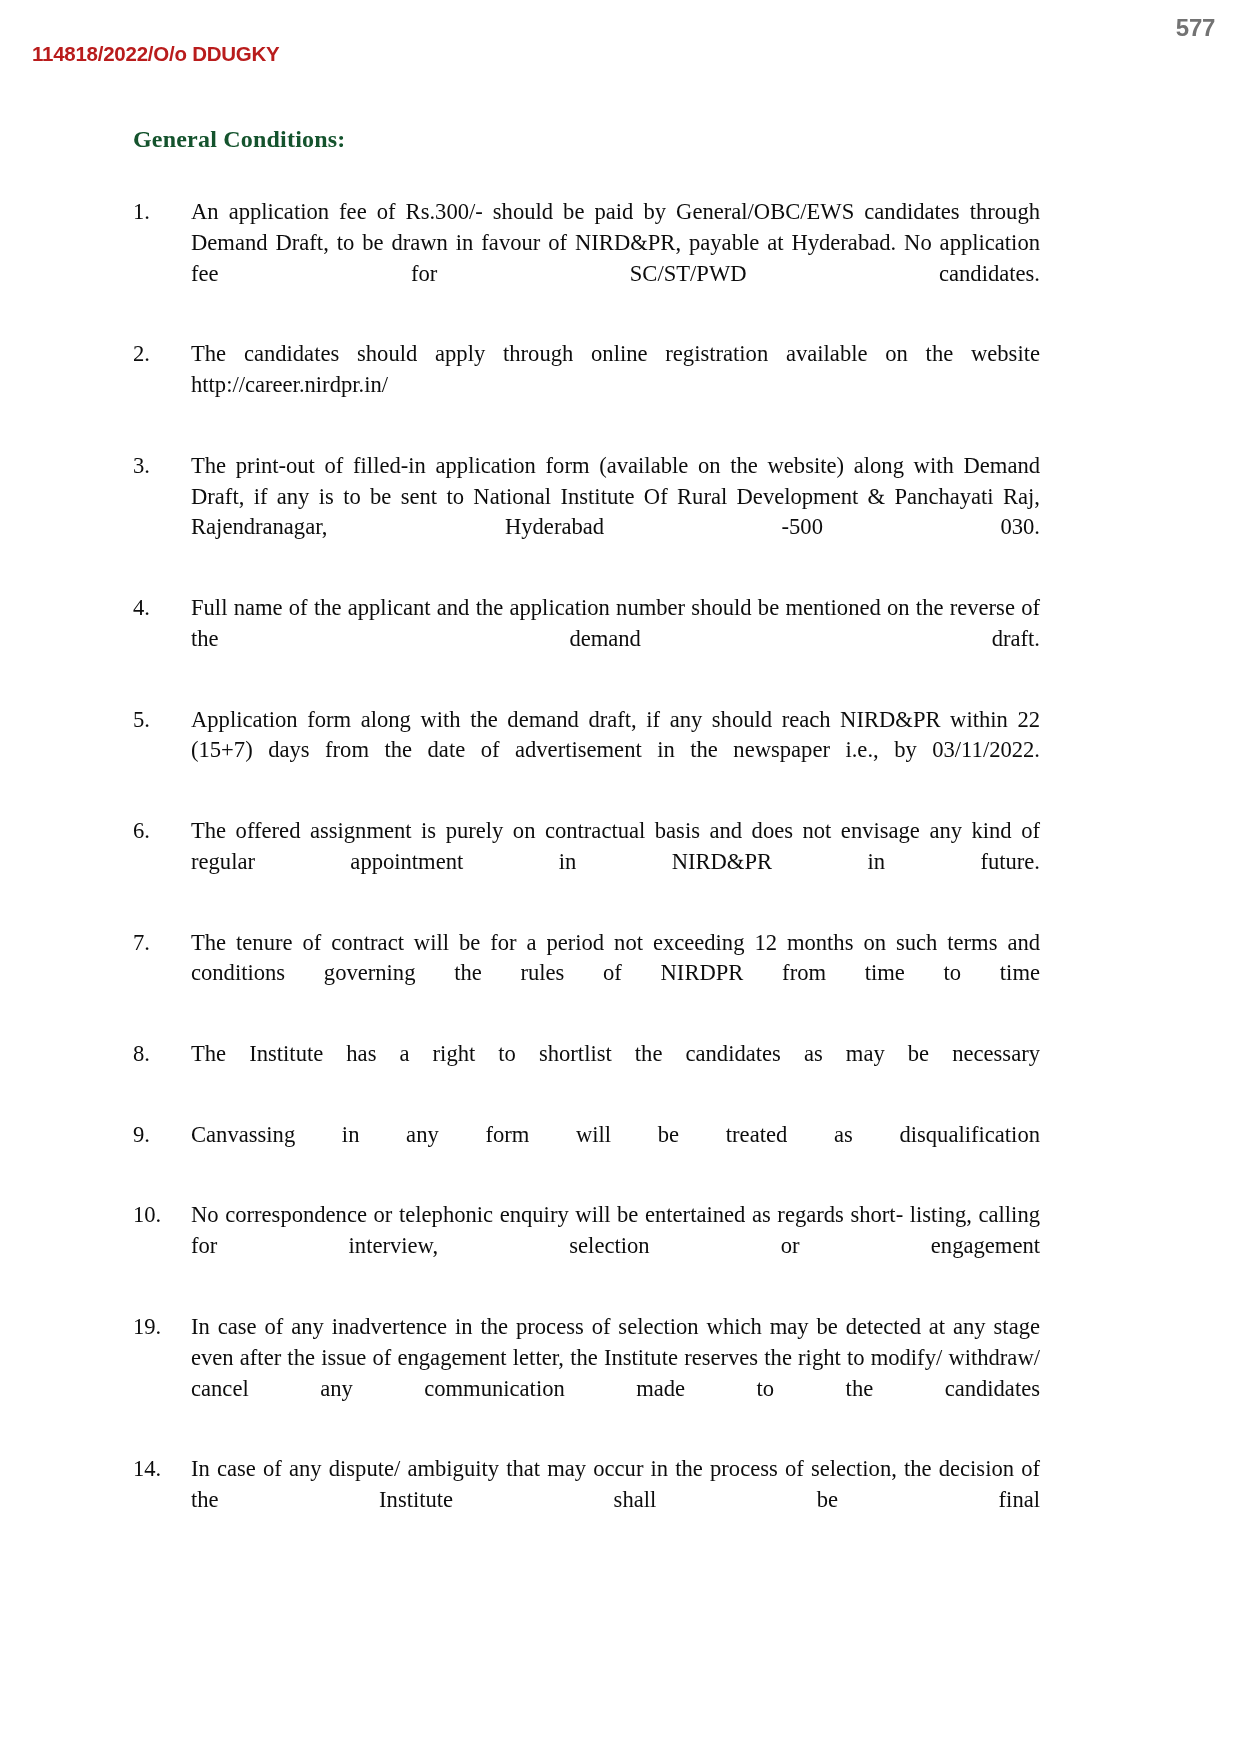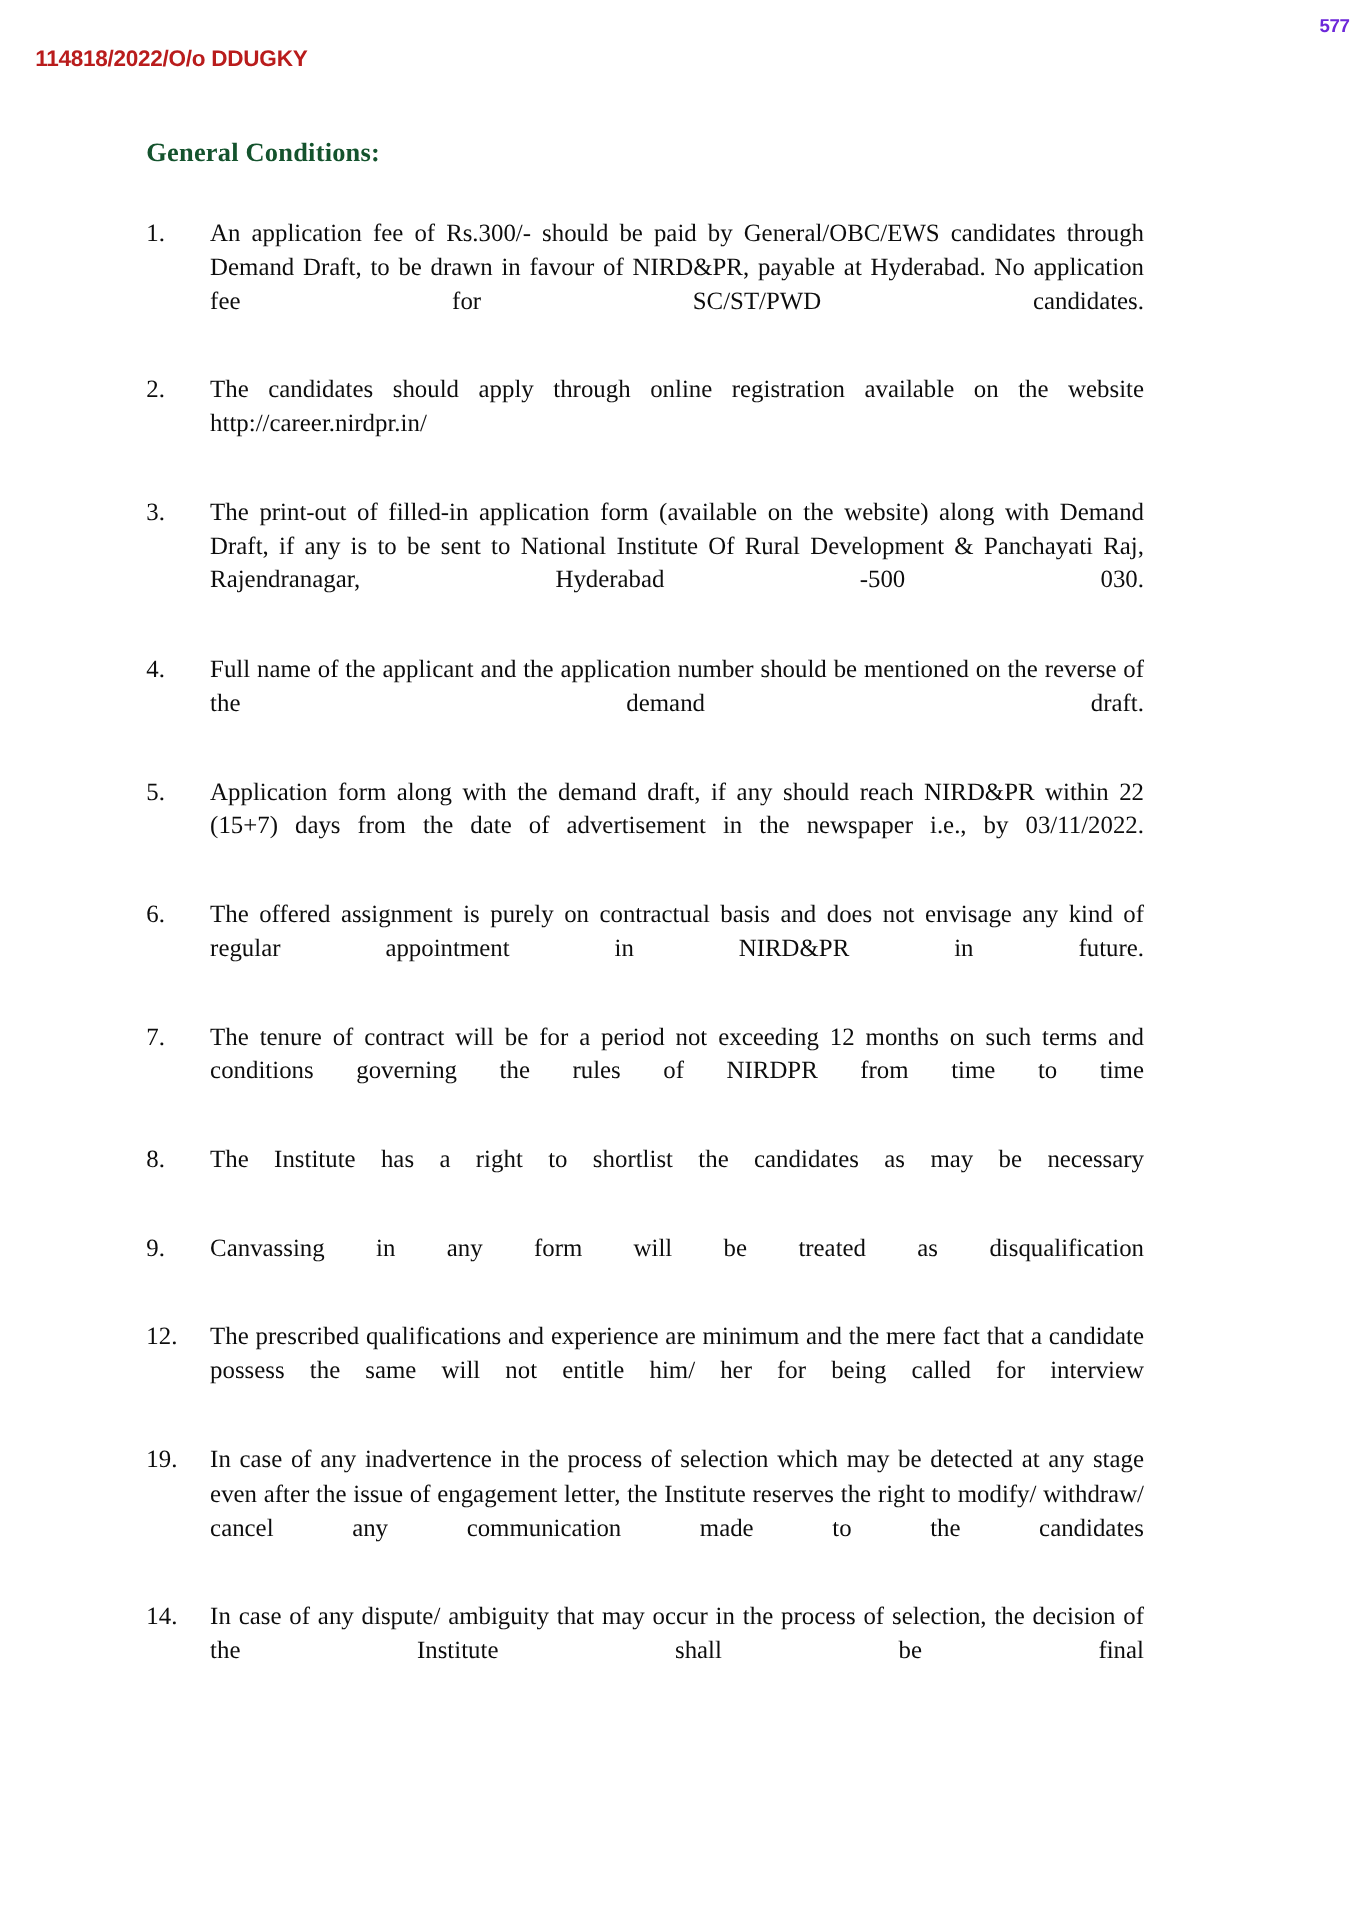--- a/index.html
+++ b/index.html
@@ -20,26 +20,26 @@
     position: relative;
     width: 1241px;
     height: 1755px;
     background: #ffffff;
   }
 
   
   .page-number {
     position: absolute;
     top: 14px;
-    right: 14px;
+    right: 26px;
     font-family: "Liberation Sans", "DejaVu Sans", sans-serif;
     font-weight: bold;
-    font-size: 17px;
+    font-size: 24px;
     letter-spacing: -0.3px;
-    color: #6d28d9;
+    color: #737373;
   }
   .file-ref {
     position: absolute;
     top: 42px;
     left: 32px;
     font-family: "Liberation Sans", "DejaVu Sans", sans-serif;
     font-weight: bold;
     font-size: 20.5px;
     letter-spacing: -0.25px;
     color: #b91c1c;
@@ -158,26 +158,26 @@
       <li class="condition">
         <span class="marker">8.</span>
         <span class="body-text">The Institute  has a right  to shortlist  the candidates  as may  be necessary</span>
       </li>
 
       <li class="condition">
         <span class="marker">9.</span>
         <span class="body-text">Canvassing  in any form  will  be treated as disqualification</span>
       </li>
 
+      <li class="condition">
+        <span class="marker">10.</span>
+        <span class="body-text">No correspondence or telephonic enquiry will be entertained as regards short- listing, calling  for interview, selection  or engagement</span>
+      </li>
 
 
-      <li class="condition">
-        <span class="marker">12.</span>
-        <span class="body-text">The prescribed qualifications and experience are minimum and the mere fact that a candidate possess the same will not entitle him/ her for being called for interview</span>
-      </li>
 
       <li class="condition">
         <span class="marker">19.</span>
         <span class="body-text">In case of any inadvertence in the process of selection which  may  be detected at any stage even after the issue of engagement letter,  the Institute  reserves the right to modify/ withdraw/ cancel any communication made to the candidates</span>
       </li>
 
       <li class="condition">
         <span class="marker">14.</span>
         <span class="body-text">In case of any dispute/ ambiguity that may occur in the process of selection, the decision  of the Institute shall  be final</span>
       </li>

